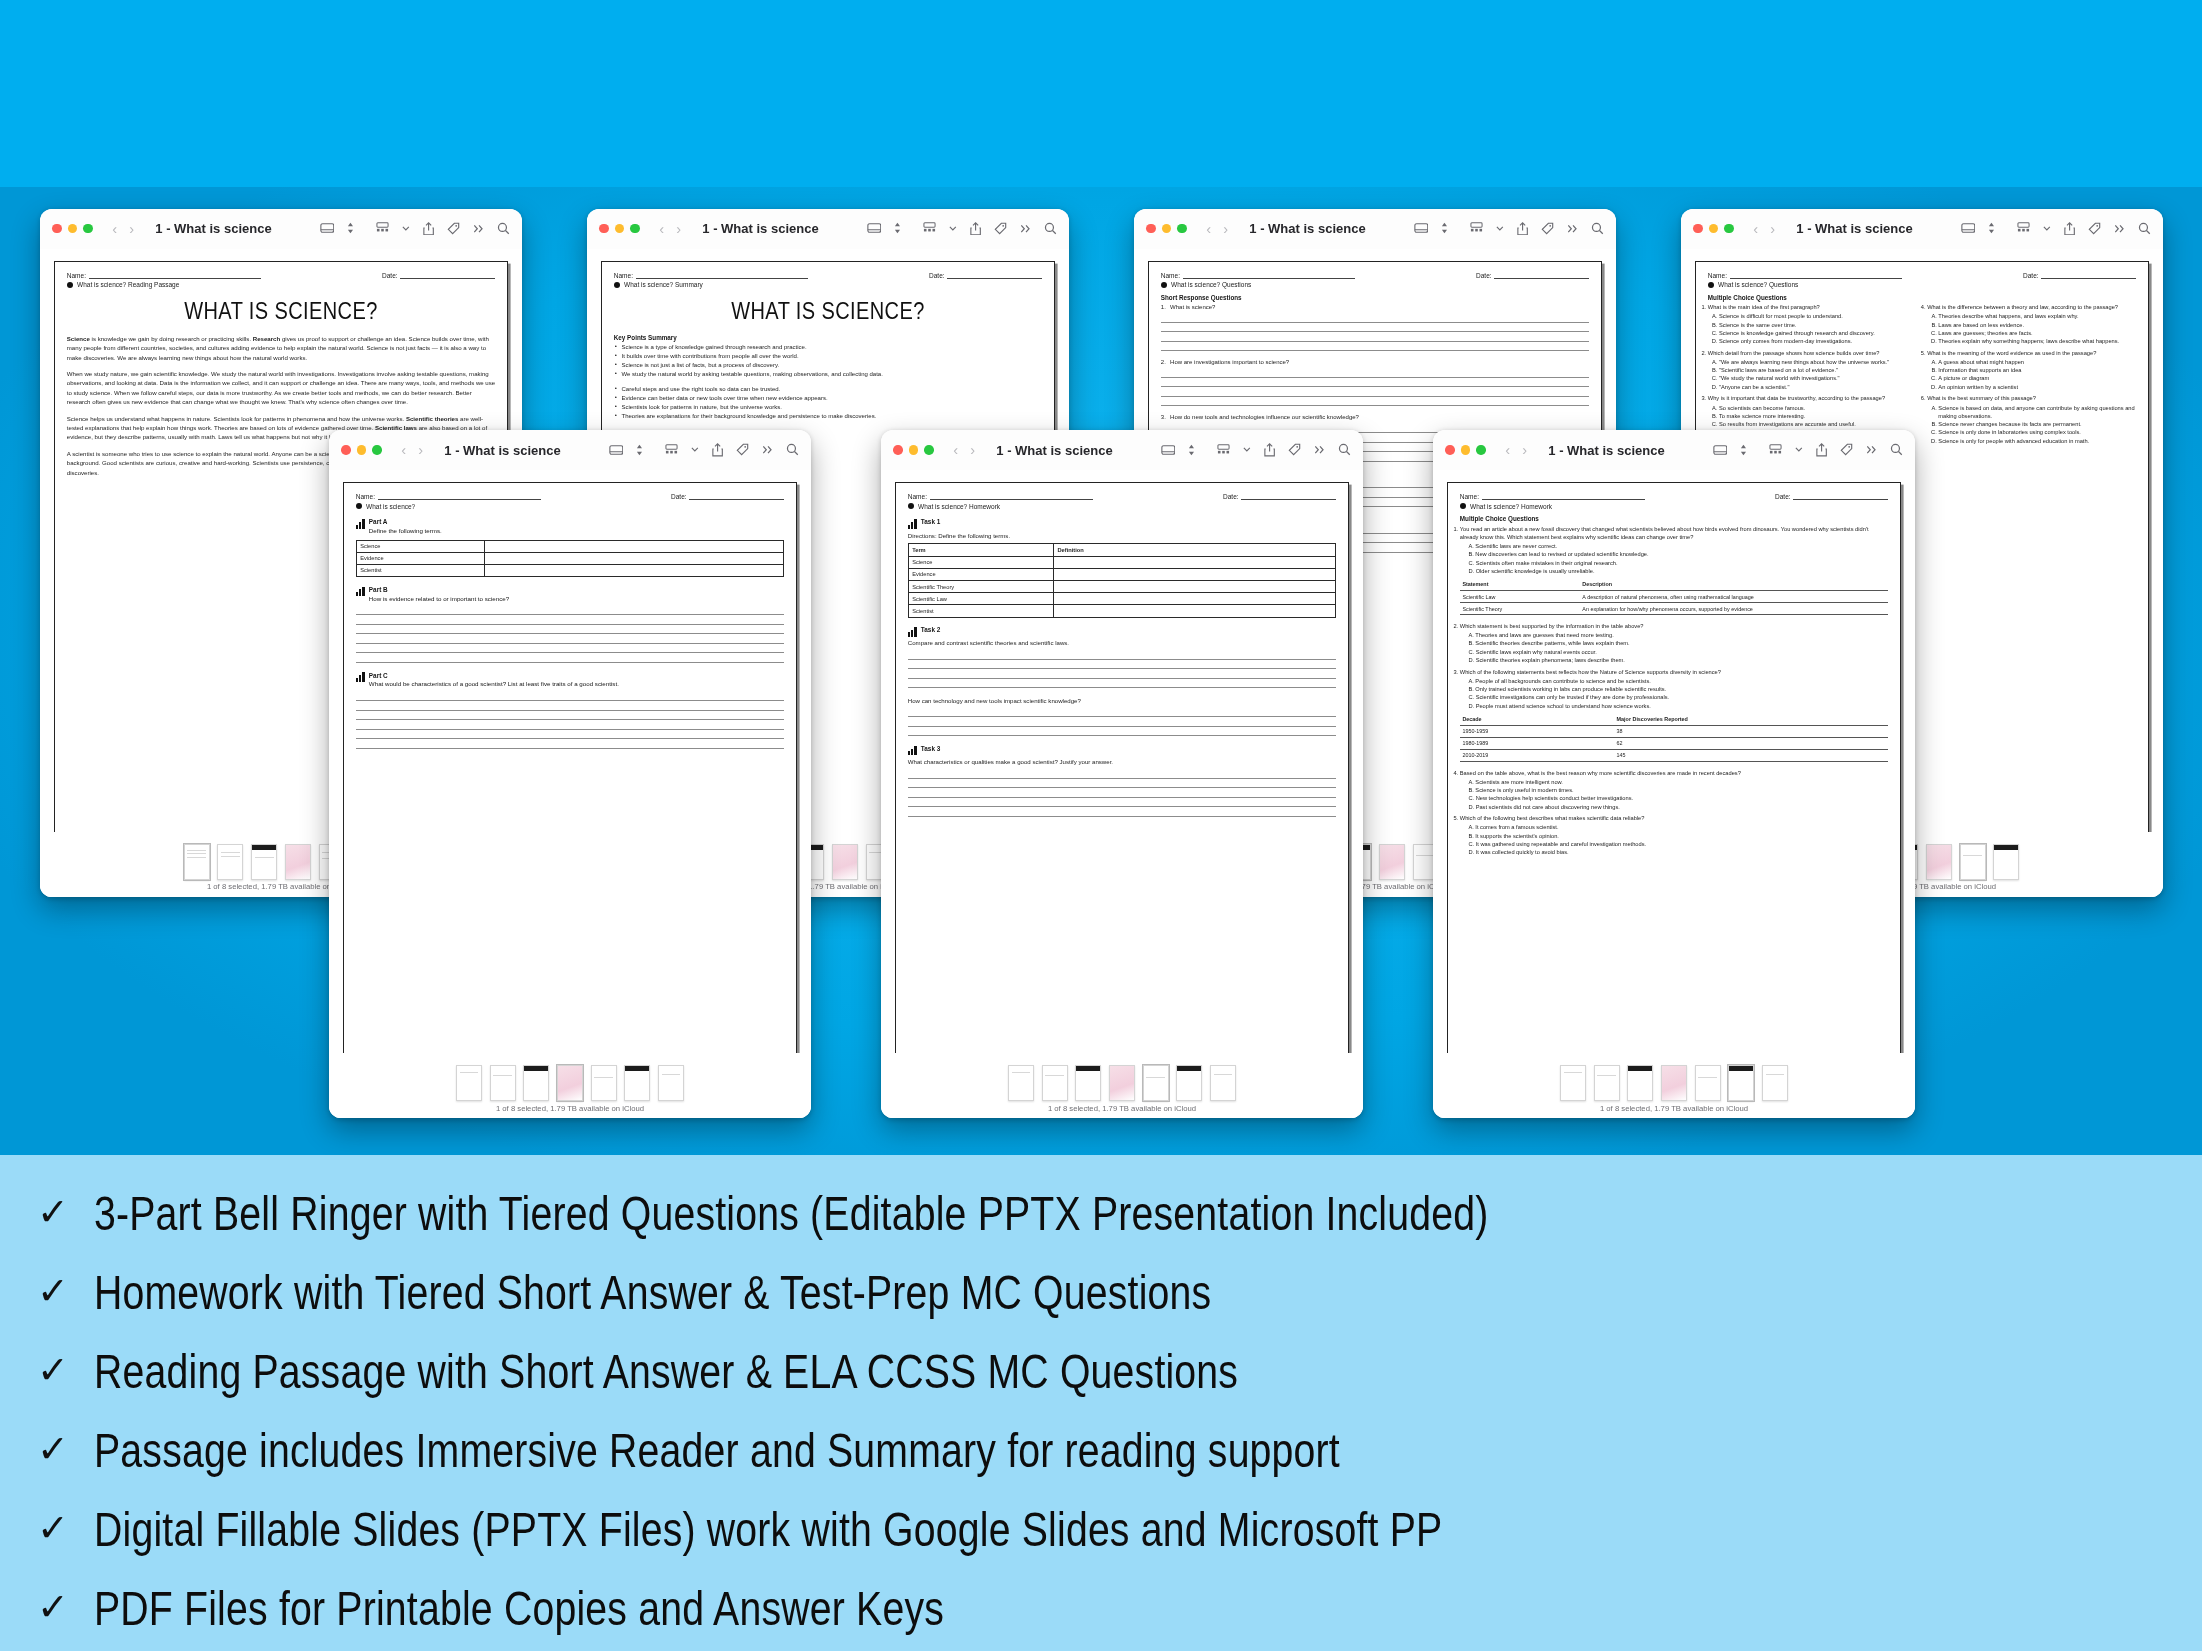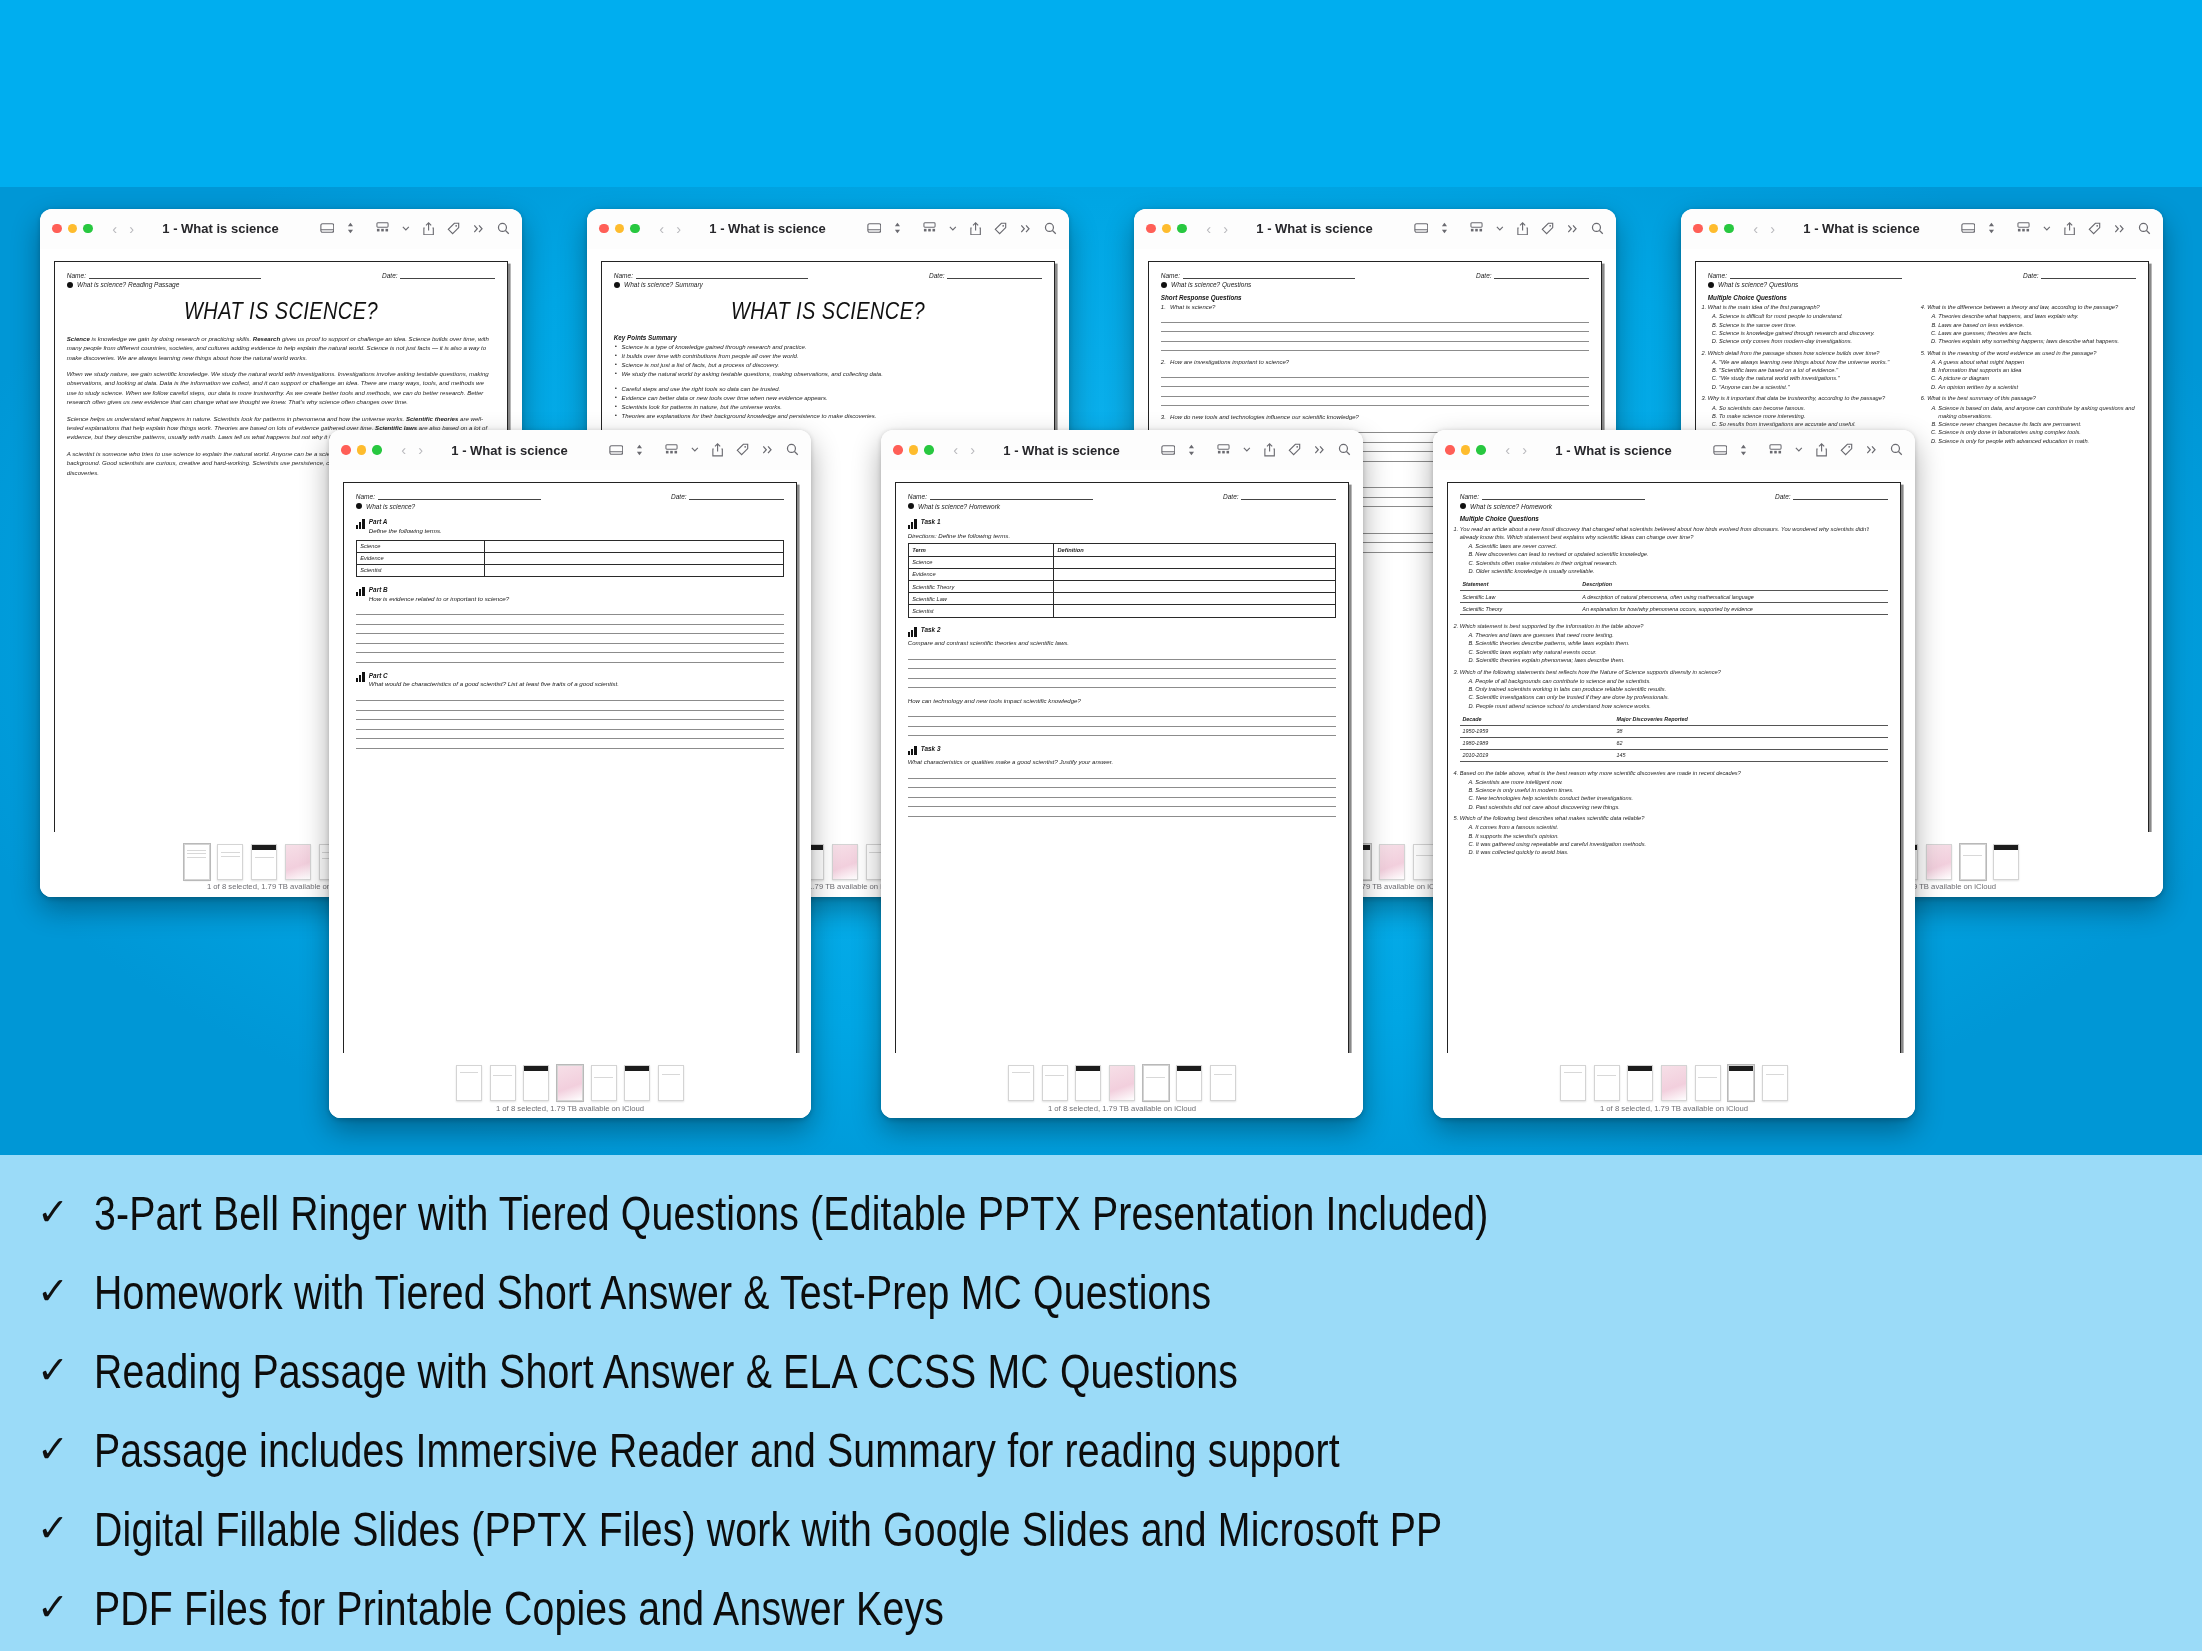--- a/index.html
+++ b/index.html
@@ -45,31 +45,30 @@
     padding:0 12px; background:#fdfdfd;
     border-bottom:0px solid #e6e6e6;
   }
   .lights { display:flex; gap:6px; margin-right:13.8px; }
   .lights i { width:9.5px; height:9.5px; border-radius:50%; display:block; }
   .lights i.r { background:#FF5F57; }
   .lights i.y { background:#FEBC2E; }
   .lights i.g { background:#28C840; }
   .navarrow { color:#b9b9bd; font-size:14.6px; width:17px; text-align:center; }
   .wintitle {
-    font-size:13px; font-weight:700; color:#27272b; margin:0 22px;
+    font-size:13px; font-weight:700; color:#27272b; margin:0 15px;
     white-space:nowrap; overflow:hidden;
   }
   .tbspacer { flex:1 1 auto; }
   .tbicons { display:flex; align-items:center; gap:13px; color:#6a6a70; }
   .tbicons svg { display:block; }
 
   .doccanvas {
     position:relative; background:#fff; padding:12px 13.8px 0 13.8px;
     height: calc(100% - 40px);
-    font-style: italic;
   }
   .paper {
     position:relative; background:#fff;
     border:1.2px solid #232323;
     box-shadow: 2.6px 2.6px 0 rgba(40,40,40,.55);
     padding:10.3px 12px;
     height: 100%;
     overflow:hidden;
     font-family:"Liberation Sans", sans-serif;
   }

